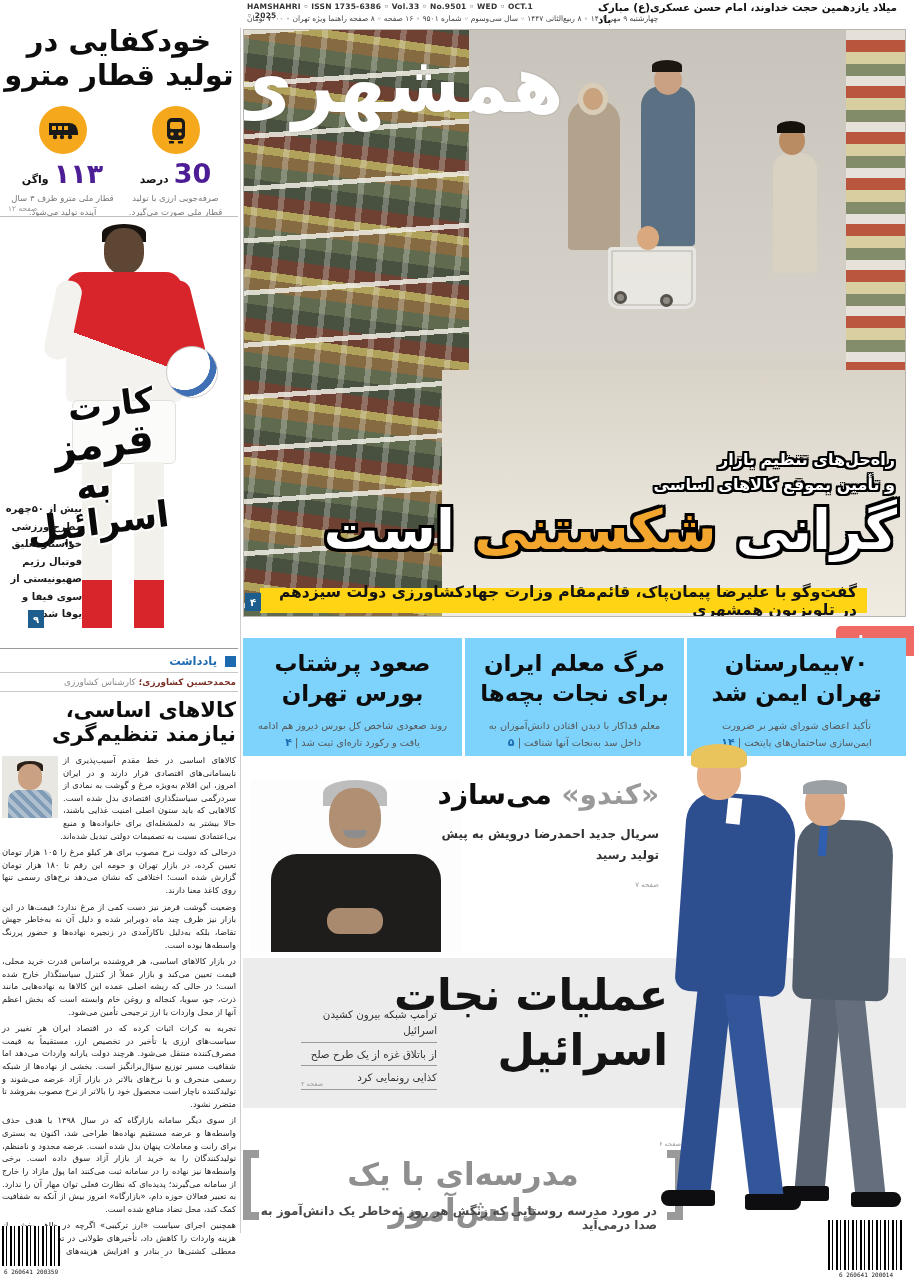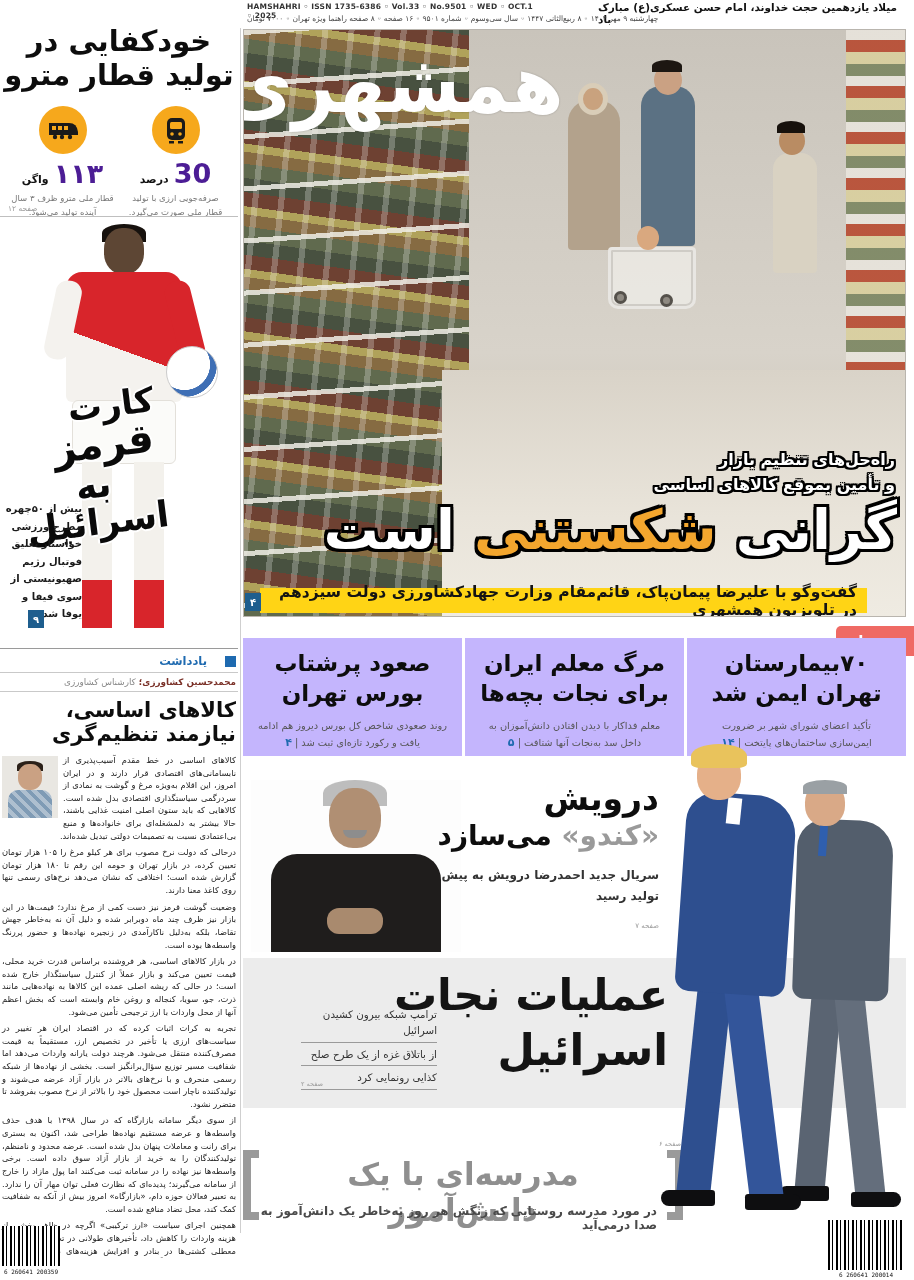--- a/index.html
+++ b/index.html
@@ -52,21 +52,21 @@
             text-shadow:-2px 0 0 #fff,2px 0 0 #fff,0 2px 0 #fff,0 -2px 0 #fff; }
   .fb-ovl .l1 { font-size:34px; padding-left:54px; }
   .fb-ovl .l2 { font-size:40px; padding-left:30px; }
   .fb-ovl .l3 { font-size:36px; }
   .fb-sub { position:absolute; left:4px; top:278px; width:78px; font-size:10px; font-weight:bold; color:#1a1a1a;
             text-align:right; line-height:1.75; }
 
   
   .note { position:absolute; left:0; top:648px; width:238px; }
   .note-rule-top { height:1px; background:#9a9a9a; }
-  .note-head { display:flex; align-items:center; gap:18px; padding:5px 2px 4px 0; }
+  .note-head { display:flex; align-items:center; gap:8px; padding:5px 2px 4px 0; }
   .note-sq { width:11px; height:11px; background:#1e6ab0; }
   .note-title { font-size:11.5px; font-weight:bold; color:#1e6ab0; }
   .note-rule { height:1px; background:#c9c9c9; }
   .note-author { padding:4px 2px; font-size:8.8px; color:#888; text-align:right; }
   .note-author b { color:#7a3027; }
   .note-h { padding:6px 2px 4px; font-size:21px; font-weight:bold; color:#0d0d0d; text-align:right; border-top:1px solid #c9c9c9; }
   .note-body { padding:4px 2px 0; font-size:8.3px; color:#222; line-height:1.52; text-align:justify; height:508px; overflow:hidden; }
   .note-body p { margin-bottom:4px; }
   .author-photo { float:left; width:56px; height:62px; margin:2px 5px 2px 0; background:#e9e7e2; position:relative; overflow:hidden; }
   .ap-head { position:absolute; left:16px; top:8px; width:24px; height:26px; border-radius:45%; background:#caa183; }
@@ -121,21 +121,21 @@
   .strap { position:absolute; left:16px; bottom:3px; right:38px; height:25px; background:#ffd415; display:flex; align-items:center;
            justify-content:flex-start; padding-right:10px; font-size:15.5px; font-weight:bold; color:#141414; }
   .strap-badge { position:absolute; left:1px; bottom:5px; }
 
   
   .jar { position:absolute; right:0; top:626px; width:78px; height:30px; background:#ef6a64; color:#fff;
          display:flex; align-items:center; justify-content:center; font-size:15px; font-weight:bold; border-radius:5px 0 0 5px; }
 
   
   .strip { position:absolute; left:243px; top:638px; width:663px; height:118px; display:flex; gap:3px; }
-  .sbox { flex:1; background:#c4b5fd; text-align:center; padding-top:11px; }
+  .sbox { flex:1; background:#7dd3fc; text-align:center; padding-top:11px; }
   .sbox .t { font-size:23px; font-weight:bold; color:#0d0d0d; line-height:1.3; }
   .sbox .s { margin:9px auto 0; width:88%; font-size:9.8px; color:#555; line-height:1.65; }
   .sbox .pn { color:#1e6ab0; font-weight:bold; font-size:11px; }
 
   
   .darv { position:absolute; left:243px; top:772px; width:420px; height:186px; }
   .darv-photo { position:absolute; left:8px; top:8px; width:210px; height:172px; background:#fdfdfd; overflow:hidden; }
   .dv-body { position:absolute; left:20px; top:74px; width:170px; height:98px; border-radius:26px 26px 0 0; background:#1f1d1c; }
   .dv-head { position:absolute; left:78px; top:8px; width:52px; height:60px; border-radius:46%; background:#b08f73; }
   .dv-hair { position:absolute; left:72px; top:0px; width:64px; height:26px; border-radius:50% 50% 0 0; background:#bdbdbd; }
@@ -328,21 +328,20 @@
 
   <div class="darv">
     <div class="darv-photo">
       <div class="dv-hair"></div>
         <div class="dv-head"></div>
         <div class="dv-must"></div>
         <div class="dv-body"></div>
         <div class="dv-hands"></div>
     </div>
     <div class="darv-tx">
-      <div class="darv-h1">درویش</div>
       <div class="darv-h2"><span class="gr">«کندو»</span><span> می‌سازد</span></div>
       <div class="darv-sub">سریال جدید احمدرضا درویش به پیش تولید رسید</div>
       <div class="darv-pg">صفحه ۷</div>
     </div>
   </div>
 
   <div class="gaza">
     <div class="gaza-h">
       <div>عملیات نجات اسرائیل</div>
     </div>

